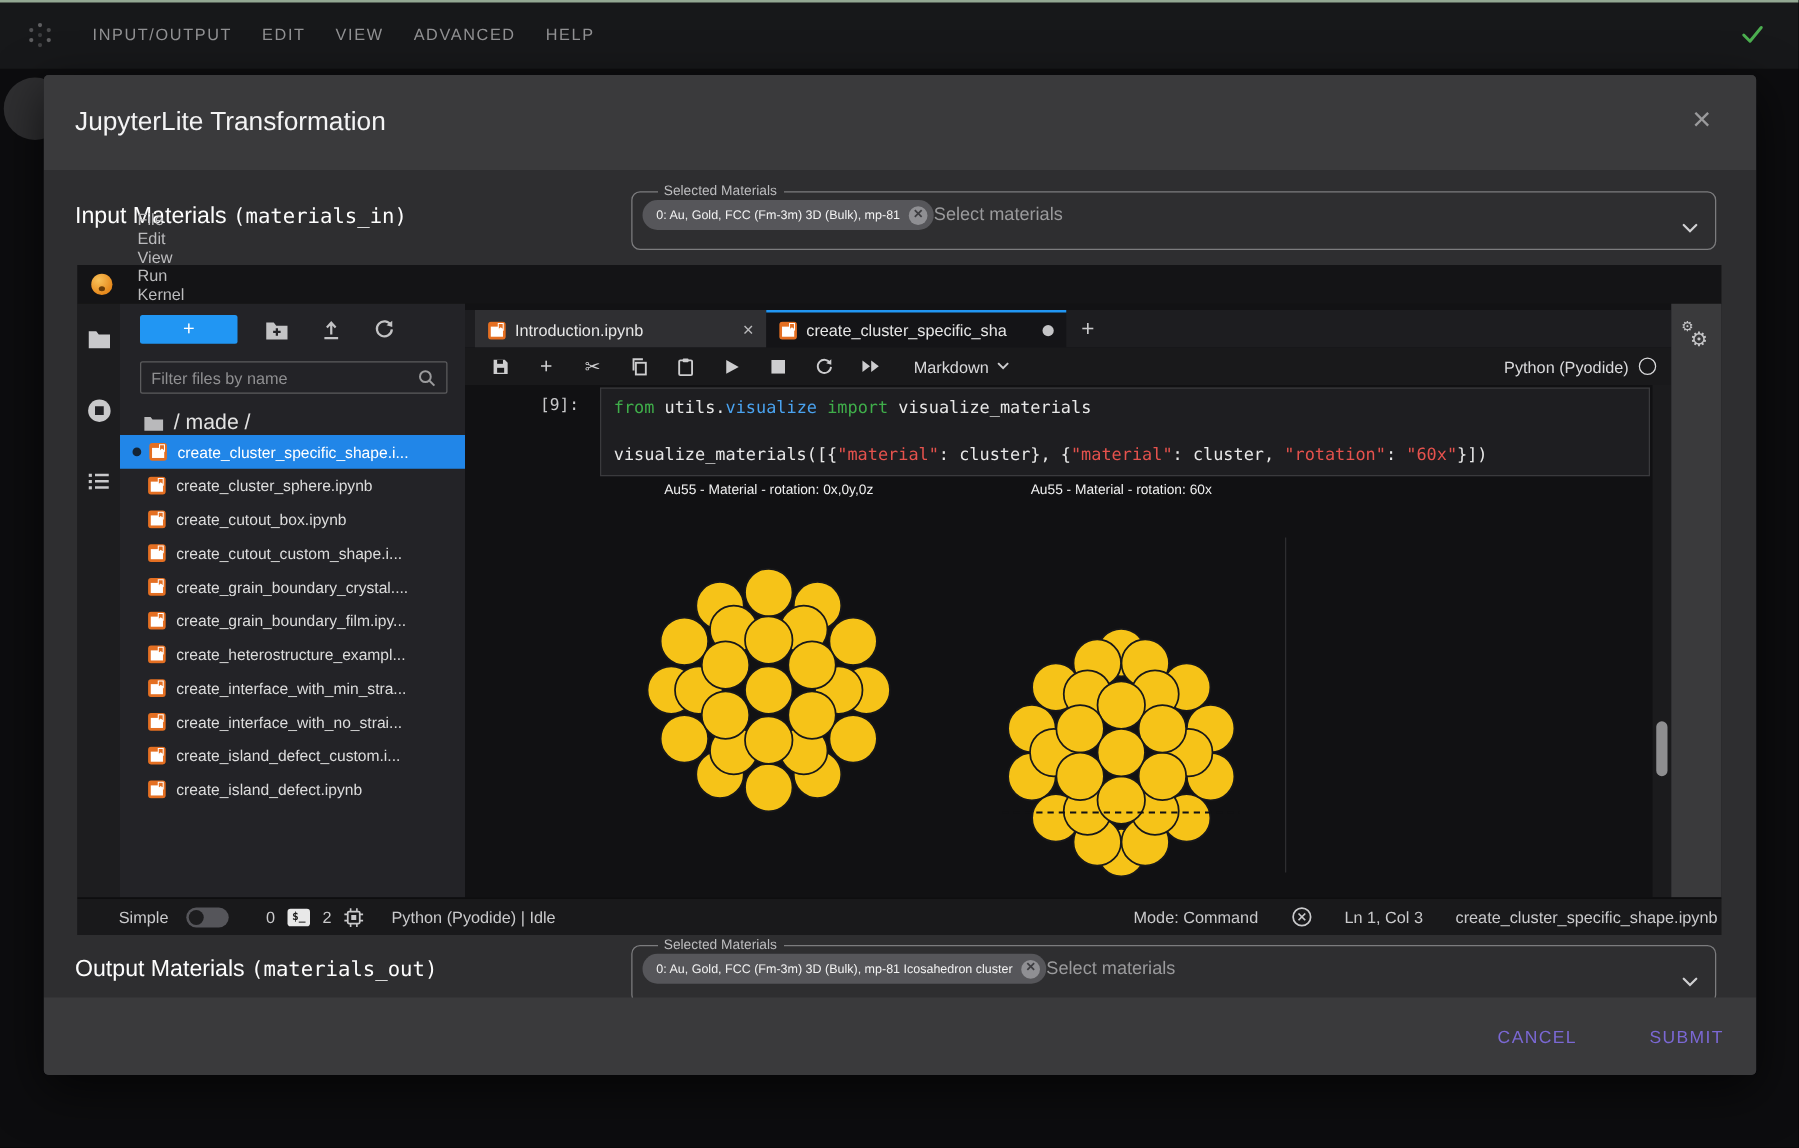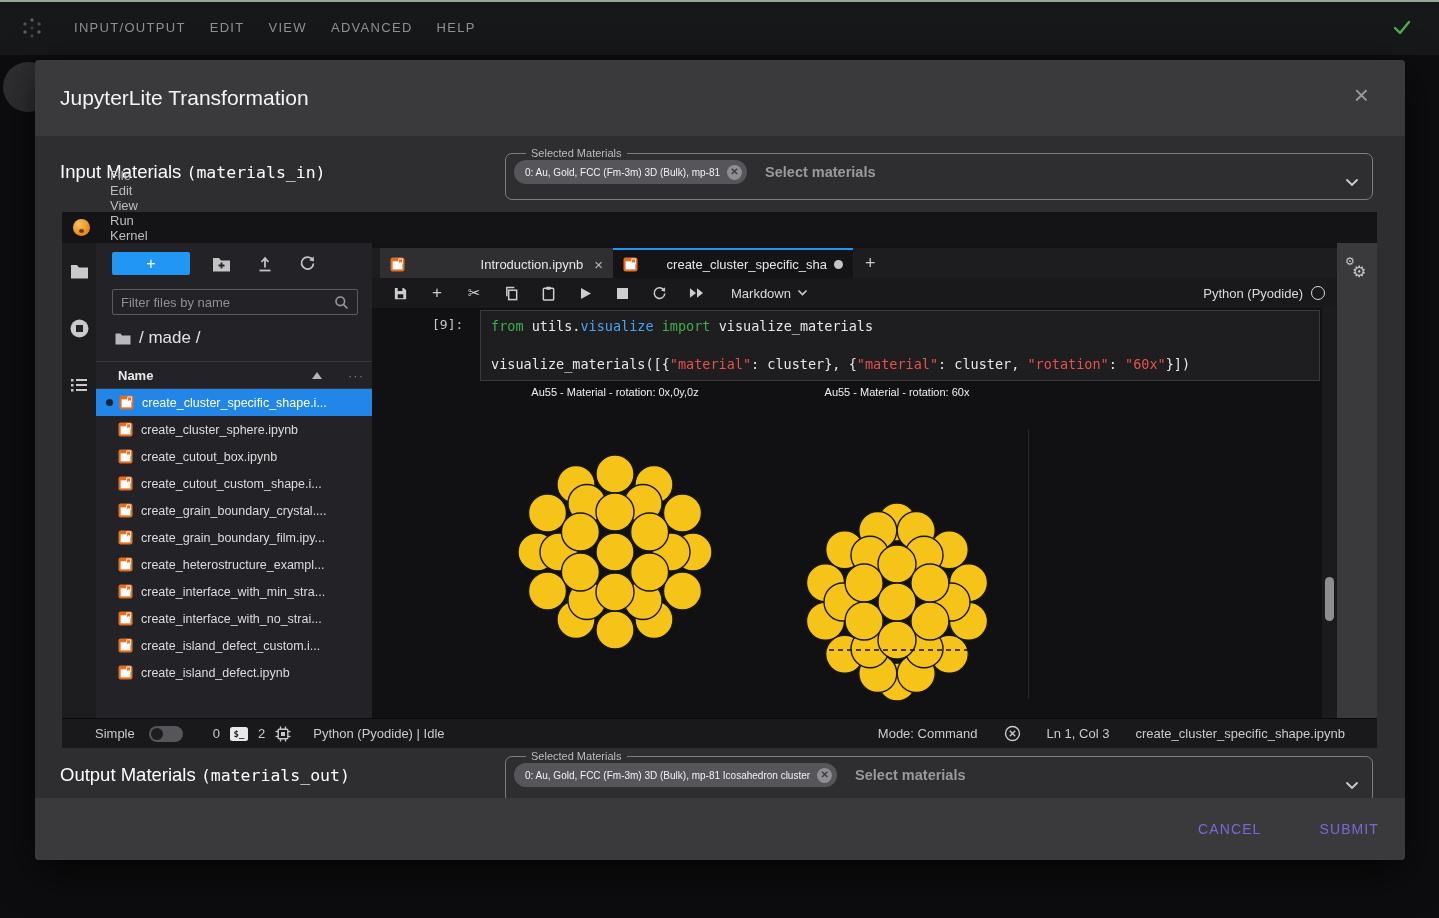--- a/index.html
+++ b/index.html
@@ -32,21 +32,21 @@
   fieldset.materials{position:absolute;left:470px;width:868px;height:52px;margin:0;box-sizing:border-box;
       border:1px solid #7c7c7e;border-radius:7px;padding:0 44px 0 8px;background:transparent;}
   fieldset.materials.in{top:88px;}
   fieldset.materials.out{top:691px;}
   fieldset.materials legend{font-size:11px;color:#bdbdbf;padding:0 5px;margin-left:12px;line-height:11px;}
   .fs-row{display:flex;align-items:center;margin-top:1px;}
   .chip{display:inline-flex;align-items:center;gap:7px;height:24px;background:#56565a;border-radius:12px;
         padding:0 5px 0 11px;font-size:10px;color:#f2f2f2;white-space:nowrap;}
   .chip-x{width:15px;height:15px;border-radius:50%;background:#8f8f93;color:#3d3d41;font-size:10px;font-weight:bold;
           display:flex;align-items:center;justify-content:center;line-height:1;cursor:pointer;}
-  .fs-placeholder{margin-left:18px;font-size:14.5px;color:#9a9a9c;font-weight:bold;}
+  .fs-placeholder{font-size:14.5px;color:#9a9a9c;}
   .fs-caret{position:absolute;right:13px;top:19px;}
 
   
   .jupyter{position:absolute;left:27px;top:152px;width:1315px;height:536px;background:#151517;}
   .jp-menubar{position:absolute;top:0;left:0;right:0;height:31px;background:#141416;display:flex;align-items:center;}
   .jp-logo{width:17px;height:17px;border-radius:50%;margin:0 7px 0 11px;background:radial-gradient(circle at 35% 30%,#f8c25a,#e78a1d 70%);position:relative;}
   .jp-logo::after{content:"";position:absolute;left:6px;top:10px;width:5px;height:4px;border-radius:50%;background:#6b3d08;}
   .jp-menu-item{font-size:13px;color:#bcbcbe;padding:0 13px;cursor:default;}
 
   .jp-main{position:absolute;top:31px;left:0;right:0;bottom:30px;display:flex;}
@@ -64,21 +64,21 @@
   .fb-header .dots{color:#7c7c7e;font-size:13px;margin-right:8px;letter-spacing:1px;}
   .file-row{display:flex;align-items:center;height:27px;padding-left:22px;gap:8px;font-size:12.5px;color:#dcdcdc;cursor:pointer;white-space:nowrap;}
   .file-row.selected{background:#2186e8;color:#fff;padding-left:10px;}
   .sel-dot{width:7px;height:7px;border-radius:50%;background:#142435;flex:0 0 auto;margin-right:-2px;}
   .nb-file-icon{width:15px;height:15px;flex:0 0 auto;display:inline-flex;}
   .file-name{overflow:hidden;}
 
   .jp-notebook{flex:1;background:#121214;position:relative;overflow:hidden;}
   .nb-tabbar{position:absolute;top:5px;left:0;right:0;height:30px;background:#1d1d20;display:flex;align-items:stretch;padding-left:8px;box-sizing:border-box;}
   .nb-tab{display:flex;align-items:center;gap:7px;width:233px;box-sizing:border-box;padding:0 10px;background:#2f2f32;color:#e6e6e6;font-size:13px;cursor:pointer;border-top:2px solid transparent;}
-  .nb-tab .tab-label{flex:1;overflow:hidden;white-space:nowrap;text-align:right;}
+  .nb-tab .tab-label{flex:1;overflow:hidden;white-space:nowrap;}
   .nb-tab.active{width:240px;background:#141417;border-top:2px solid #2196f3;}
   .tab-close{color:#b9b9bb;font-size:15px;margin-left:4px;}
   .dirty-dot{width:9px;height:9px;border-radius:50%;background:#c4c4c6;flex:0 0 auto;}
   .tab-add{display:flex;align-items:center;color:#c9c9cb;font-size:18px;padding:0 12px;cursor:pointer;}
 
   .nb-toolbar{position:absolute;top:35px;left:0;right:0;height:30px;background:#19191b;display:flex;align-items:center;padding:0 12px 0 20px;gap:21px;box-sizing:border-box;}
   .nb-tool{display:inline-flex;width:16px;height:16px;align-items:center;justify-content:center;color:#cdcdcf;font-size:13px;cursor:pointer;}
   .celltype{display:flex;align-items:center;gap:6px;color:#dadadc;font-size:13px;margin-left:6px;cursor:pointer;}
   .kernel-picker{margin-left:auto;display:flex;align-items:center;gap:8px;color:#dadadc;font-size:13px;cursor:pointer;}
   .kernel-circle{width:14px;height:14px;border:1.6px solid #d9d9db;border-radius:50%;box-sizing:border-box;}
@@ -92,21 +92,21 @@
   .out-divider{position:absolute;left:656px;top:122px;width:1px;height:268px;background:#2e2e30;}
   .nb-scroll{position:absolute;right:0;top:0;bottom:0;width:15px;background:#1b1b1d;}
   .nb-thumb{position:absolute;left:3px;top:269px;width:9px;height:44px;border-radius:5px;background:#8e8e90;cursor:grab;}
 
   .jp-rightstrip{width:40px;background:#3a3a3c;position:relative;}
   .gears{position:absolute;top:14px;left:7px;width:26px;height:26px;color:#c6c6c8;}
   .gears .g1{position:absolute;left:1px;top:-2px;font-size:11px;}
   .gears .g2{position:absolute;left:8px;top:5px;font-size:16px;}
 
   .jp-statusbar{position:absolute;bottom:0;left:0;right:0;height:30px;background:#19191b;border-top:1px solid #0b0b0c;
-      display:flex;align-items:center;font-size:13px;color:#cacacc;padding:0 32px 0 33px;box-sizing:border-box;}
+      display:flex;align-items:center;font-size:13px;color:#cacacc;padding:0 3px 0 33px;box-sizing:border-box;}
   .toggle{width:34px;height:16px;border-radius:8px;background:#55555a;margin-left:14px;position:relative;cursor:pointer;}
   .toggle .knob{position:absolute;left:2px;top:2px;width:12px;height:12px;border-radius:50%;background:#1d1d1f;}
   .sb-num{margin-left:0;}
   .term-badge{width:18px;height:14px;background:#e8e8e8;border-radius:2.5px;color:#1c1c1c;font-family:"DejaVu Sans Mono",monospace;
       font-size:9px;font-weight:bold;display:flex;align-items:center;justify-content:center;}
   .sb-right{margin-left:auto;display:flex;align-items:center;gap:26px;}
   .sb-item{cursor:pointer;}
 
   .icon-svg{display:block;}
 </style>
@@ -226,29 +226,20 @@
             <svg class="icon-svg" width="15" height="15" viewBox="0 0 15 15">
               <circle cx="6.3" cy="6.3" r="4.3" fill="none" stroke="#9a9a9c" stroke-width="1.6"></circle>
               <line x1="9.6" y1="9.6" x2="13.5" y2="13.5" stroke="#9a9a9c" stroke-width="1.6"></line>
             </svg>
           </div>
           <div class="fb-crumb">
             <svg class="icon-svg" width="16" height="13" viewBox="0 0 16 13">
               <path d="M0.5 1.5 h5 l1.5 2 h8.5 v9 H0.5z" fill="#b9b9bb"></path>
             </svg>
             <span>/ made /</span>
-          </div>
-          <div class="fb-header">
-            <span class="hd">Name</span>
-            <span class="sort">
-              <svg width="10" height="7" viewBox="0 0 10 7">
-                  <polygon points="5,0 10,7 0,7" fill="#b5b5b7"></polygon>
-                </svg>
-            </span>
-            <span class="dots">···</span>
           </div>
           <div id="file-rows">
               <div class="file-row selected">
                 <span class="sel-dot"></span>
                 <span class="nb-file-icon">
                   <svg width="15" height="15" viewBox="0 0 16 16">
                     <rect x="0.5" y="0.5" width="15" height="15" rx="2.5" fill="#e46f22"></rect>
                     <rect x="2.8" y="4.6" width="10.4" height="8.6" fill="#ffffff"></rect>
                     <path d="M9.2 2 h4.2 v5.4 l-2.1 -1.7 -2.1 1.7z" fill="#e46f22" stroke="#ffffff" stroke-width="0.9"></path>
                   </svg>

